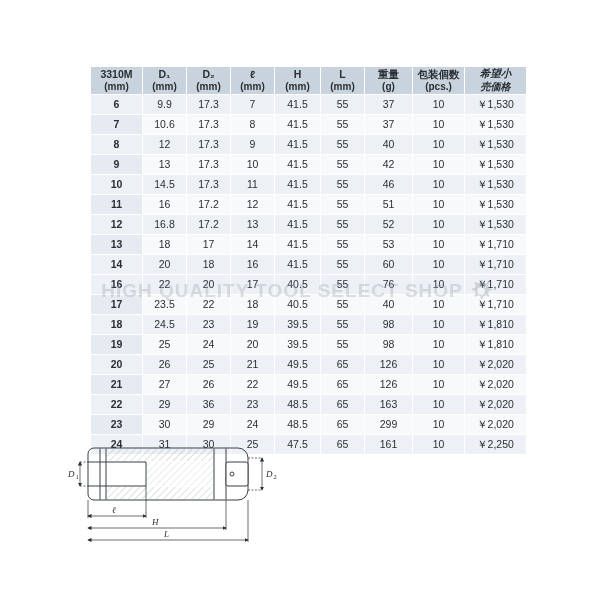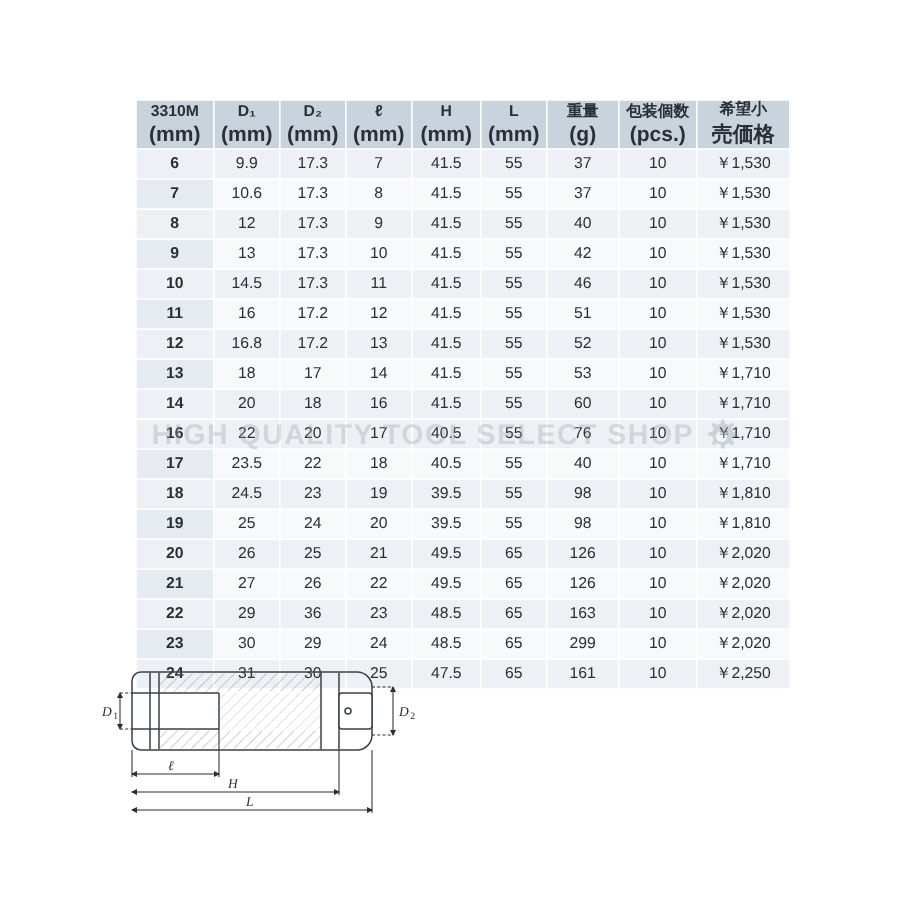--- a/index.html
+++ b/index.html
@@ -82,25 +82,26 @@
     background: #c9d3dd;
     color: #1d2328;
     font-weight: bold;
     height: 38px;
     font-size: 11px;
     vertical-align: middle;
   }
   thead th .unit {
     display: block;
     font-weight: bold;
-    font-size: 14px;
+    font-size: 10px;
     margin-top: 1px;
   }
   thead th.last2 {
     line-height: 1.25;
+    font-style: italic;
   }
   tbody tr.odd td { background: #edf1f5; }
   tbody tr.even td { background: #f7f9fb; }
   tbody td.c0 {
     background: #dbe3ea;
     font-weight: bold;
   }
   tbody tr.even td.c0 { background: #e5ebf1; }
   tbody td.price { font-weight: normal; }
 

